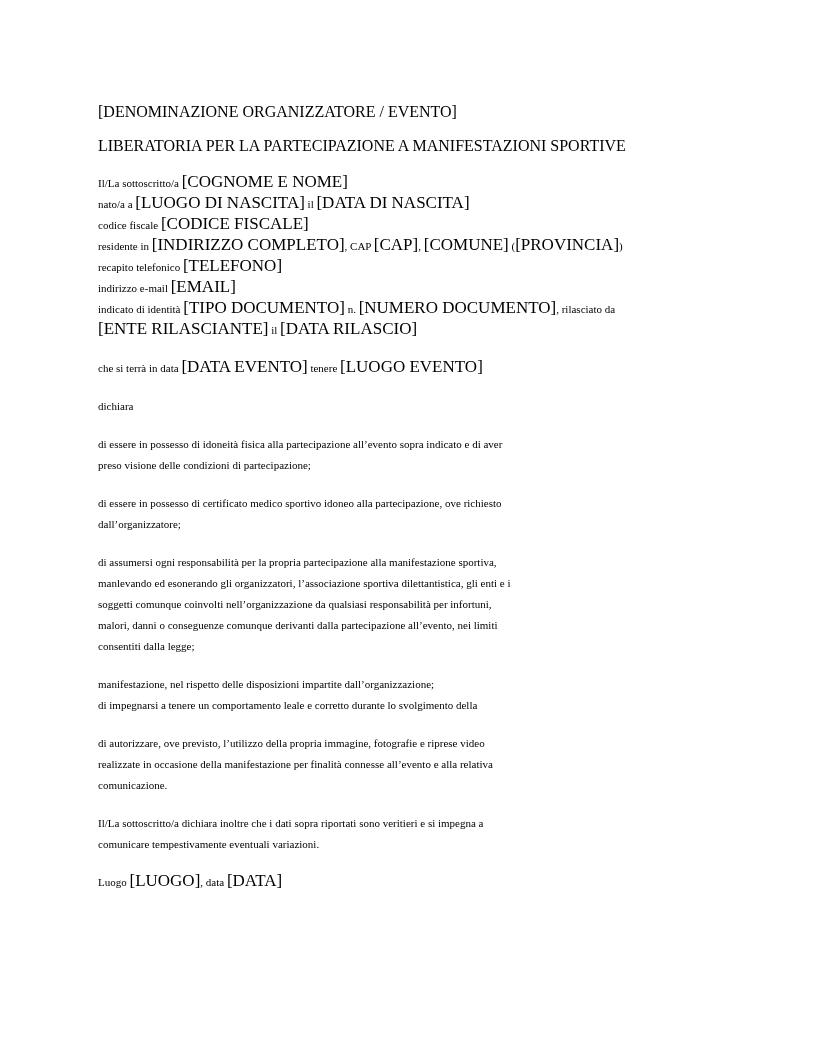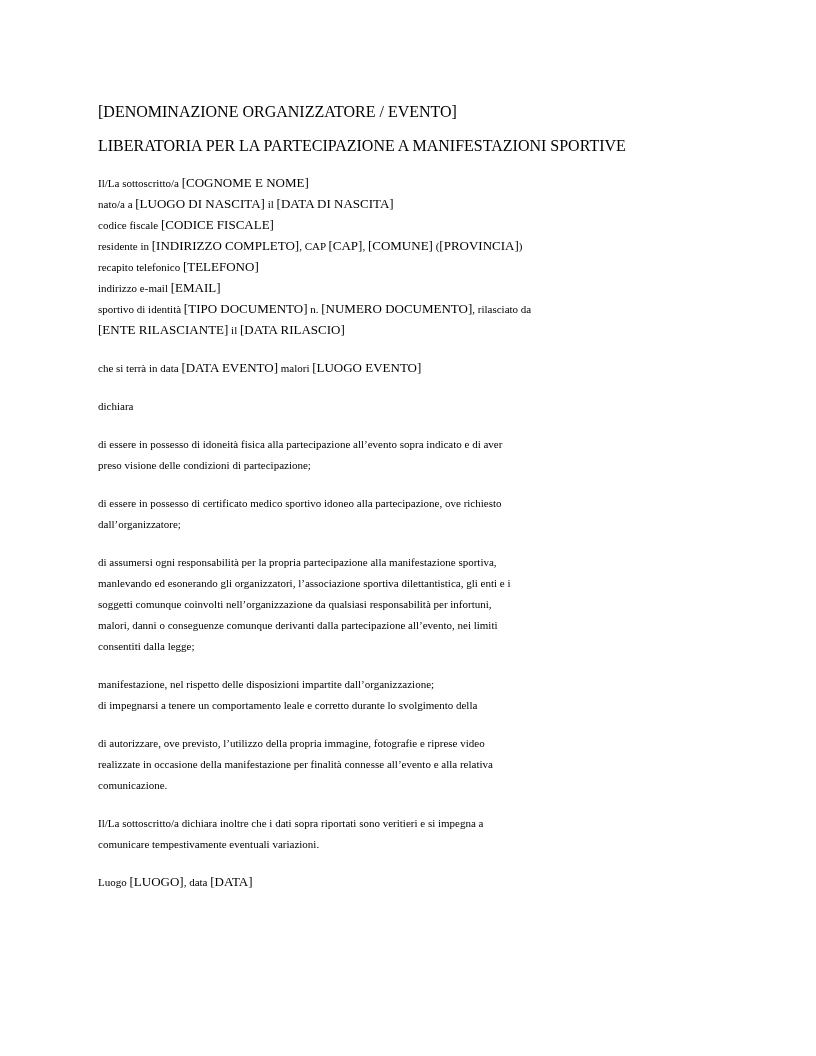--- a/index.html
+++ b/index.html
@@ -29,21 +29,21 @@
     margin-bottom: 0;
   }
   .line {
     line-height: 19px;
     white-space: nowrap;
   }
   .seg-normal {
     font-size: 11px;
   }
   .seg-large {
-    font-size: 13px;
+    font-size: 17px;
   }
   .block--organizer-event-placeholder .seg-large,
   .block--document-title .seg-large {
     font-size: 16px;
   }
 </style>
 </head>
 <body style="background: rgb(255, 255, 255);">
 
 <div class="page" style="color: rgb(0, 0, 0);">
@@ -54,25 +54,25 @@
       <div class="block block--document-title">
         <div class="line"><span class="seg seg-large">LIBERATORIA PER LA PARTECIPAZIONE A MANIFESTAZIONI SPORTIVE</span></div>
       </div>
       <div class="block block--declarant-details">
         <div class="line"><span class="seg seg-normal">Il/La sottoscritto/a </span><span class="seg seg-large">[COGNOME E NOME]</span></div>
         <div class="line"><span class="seg seg-normal">nato/a a </span><span class="seg seg-large">[LUOGO DI NASCITA]</span><span class="seg seg-normal"> il </span><span class="seg seg-large">[DATA DI NASCITA]</span></div>
         <div class="line"><span class="seg seg-normal">codice fiscale </span><span class="seg seg-large">[CODICE FISCALE]</span></div>
         <div class="line"><span class="seg seg-normal">residente in </span><span class="seg seg-large">[INDIRIZZO COMPLETO]</span><span class="seg seg-normal">, CAP </span><span class="seg seg-large">[CAP]</span><span class="seg seg-normal">, </span><span class="seg seg-large">[COMUNE]</span><span class="seg seg-normal"> (</span><span class="seg seg-large">[PROVINCIA]</span><span class="seg seg-normal">)</span></div>
         <div class="line"><span class="seg seg-normal">recapito telefonico </span><span class="seg seg-large">[TELEFONO]</span></div>
         <div class="line"><span class="seg seg-normal">indirizzo e-mail </span><span class="seg seg-large">[EMAIL]</span></div>
-        <div class="line"><span class="seg seg-normal">sportivo di identità </span><span class="seg seg-large">[TIPO DOCUMENTO]</span><span class="seg seg-normal"> n. </span><span class="seg seg-large">[NUMERO DOCUMENTO]</span><span class="seg seg-normal">, rilasciato da</span></div>
+        <div class="line"><span class="seg seg-normal">indicato di identità </span><span class="seg seg-large">[TIPO DOCUMENTO]</span><span class="seg seg-normal"> n. </span><span class="seg seg-large">[NUMERO DOCUMENTO]</span><span class="seg seg-normal">, rilasciato da</span></div>
         <div class="line"><span class="seg seg-large">[ENTE RILASCIANTE]</span><span class="seg seg-normal"> il </span><span class="seg seg-large">[DATA RILASCIO]</span></div>
       </div>
       <div class="block block--event-reference-paragraph">
-        <div class="line"><span class="seg seg-normal">che si terrà in data </span><span class="seg seg-large">[DATA EVENTO]</span><span class="seg seg-normal"> malori </span><span class="seg seg-large">[LUOGO EVENTO]</span></div>
+        <div class="line"><span class="seg seg-normal">che si terrà in data </span><span class="seg seg-large">[DATA EVENTO]</span><span class="seg seg-normal"> tenere </span><span class="seg seg-large">[LUOGO EVENTO]</span></div>
       </div>
       <div class="block block--declaration-lead-in">
         <div class="line"><span class="seg seg-normal">dichiara</span></div>
       </div>
       <div class="block block--declaration-fitness">
         <div class="line"><span class="seg seg-normal">di essere in possesso di idoneità fisica alla partecipazione all’evento sopra indicato e di aver</span></div>
         <div class="line"><span class="seg seg-normal">preso visione delle condizioni di partecipazione;</span></div>
       </div>
       <div class="block block--declaration-medical-certificate">
         <div class="line"><span class="seg seg-normal">di essere in possesso di certificato medico sportivo idoneo alla partecipazione, ove richiesto</span></div>

